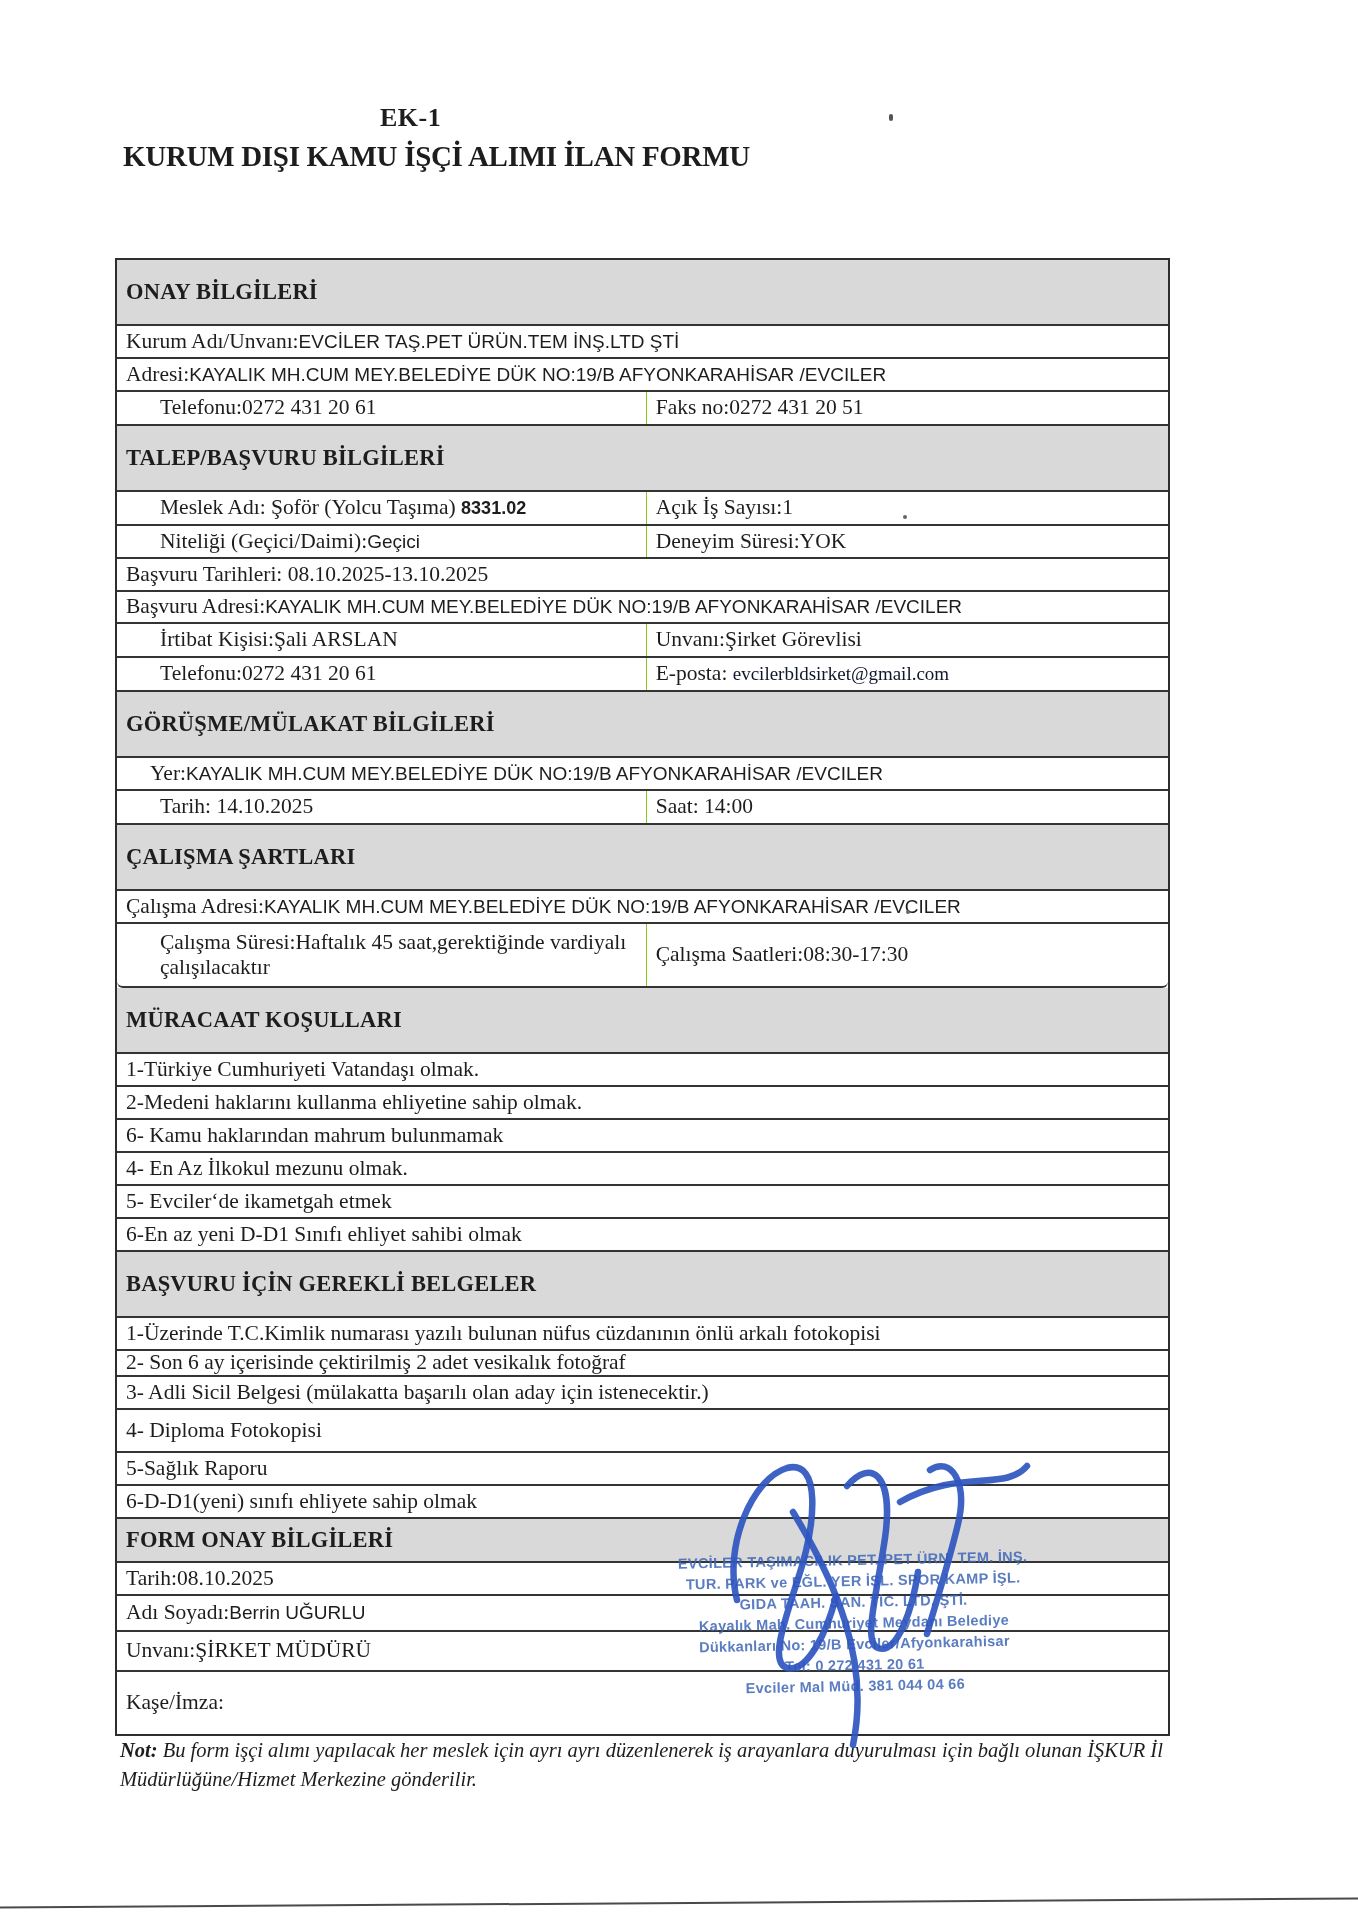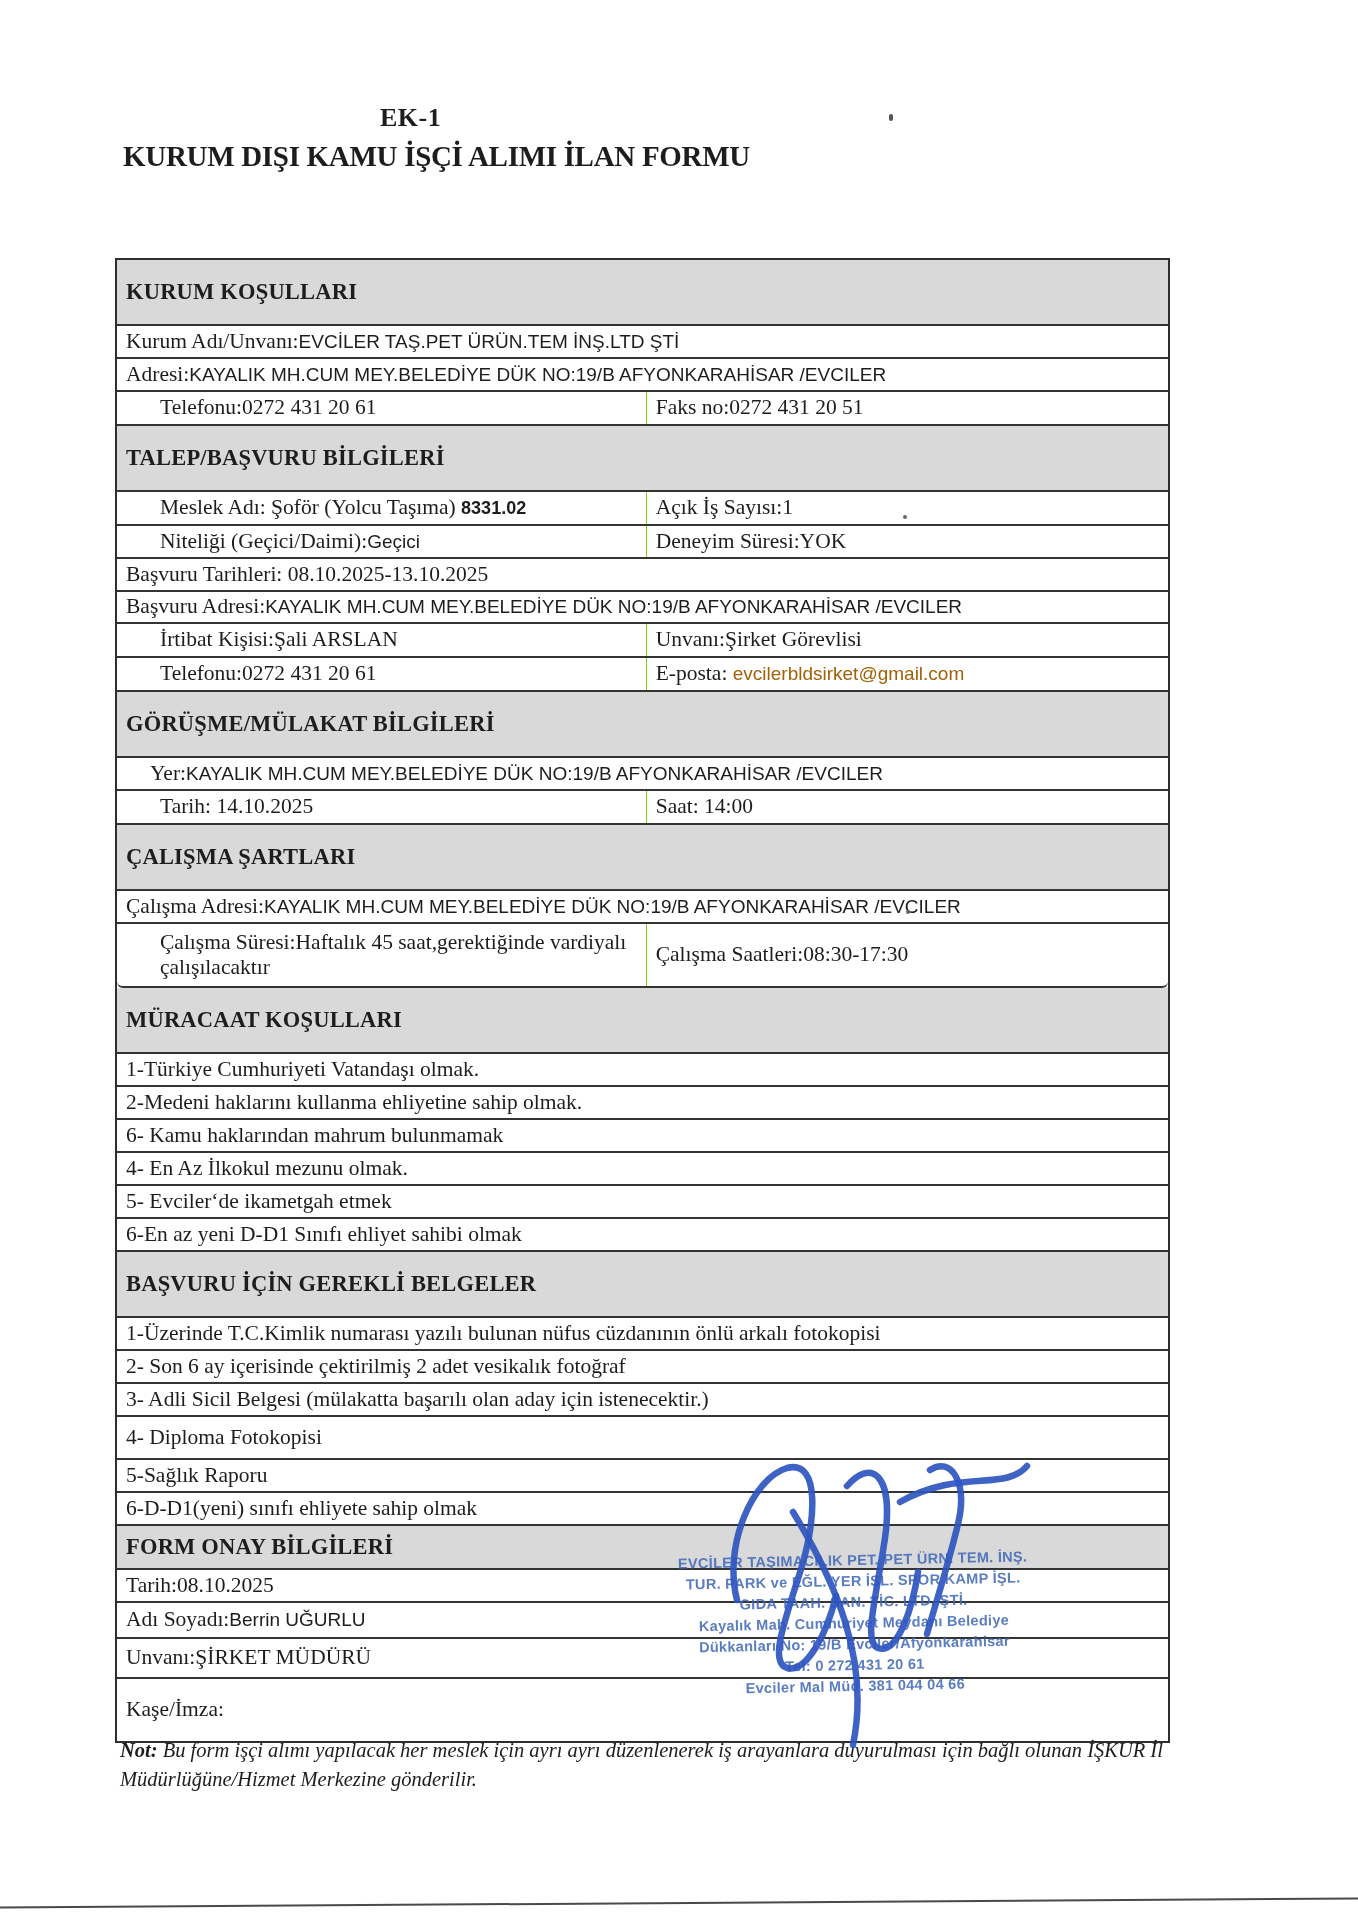--- a/index.html
+++ b/index.html
@@ -33,21 +33,21 @@
     display:flex; align-items:center; padding-left:9px; padding-right:4px;
     box-sizing:border-box;
   }
   .tcell.full {width:100%;}
   .tcell.first {width:50.4%; border-right:1px solid #84cc16;padding-left:43px;}
   .tcell.rest {flex:1;}
   .inner {line-height:1.18;}
   .seg-serif {font-size:21.5px;}
   .seg-sans {font-family:"Liberation Sans", sans-serif; font-size:19px;}
   .seg-sansbold {font-family:"Liberation Sans", sans-serif; font-size:18px; font-weight:bold;}
-  .seg-sansgray {font-family:Liberation Sans, sans-serif; font-size:19px; color:#a16207;}
+  .seg-sansgray {font-family:Liberation Serif, serif; font-size:19px; color:#0f172a;}
   .note {
     position:absolute; left:120px; top:1736px; width:1090px;
     font-style:italic; font-size:20.5px; line-height:1.42;
   }
   .note b {font-weight:bold;}
   .stamp {
     position:absolute; left:620px; top:1550px; width:468px; text-align:center;
     font-family:"Liberation Sans", sans-serif; font-weight:bold; font-size:14.5px;
     line-height:1.45; letter-spacing:0.3px; transform:rotate(-1.2deg);
     opacity:0.85; z-index:3; pointer-events:none;
@@ -71,21 +71,21 @@
 </head>
 <body>
 
 <div class="page">
 
   <div class="ek-label">EK-1</div>
   <div class="main-title">KURUM DIŞI KAMU İŞÇİ ALIMI İLAN FORMU</div>
 
   <div class="form-table">
       <div class="trow section" style="height: 66px;">
-        <span class="sect-text">KURUM KOŞULLARI</span>
+        <span class="sect-text">ONAY BİLGİLERİ</span>
       </div>
       <div class="trow" style="height: 33px;">
         <div class="tcell full">
           <div class="inner"><span class="seg-serif">Kurum Adı/Unvanı:</span><span class="seg-sans">EVCİLER TAŞ.PET ÜRÜN.TEM İNŞ.LTD ŞTİ</span></div>
         </div>
       </div>
       <div class="trow" style="height: 33px;">
         <div class="tcell full">
           <div class="inner"><span class="seg-serif">Adresi:</span><span class="seg-sans">KAYALIK MH.CUM MEY.BELEDİYE DÜK NO:19/B AFYONKARAHİSAR /EVCILER</span></div>
         </div>
@@ -209,21 +209,21 @@
         </div>
       </div>
       <div class="trow section" style="height: 66px;">
         <span class="sect-text">BAŞVURU İÇİN GEREKLİ BELGELER</span>
       </div>
       <div class="trow" style="height: 33px;">
         <div class="tcell full">
           <div class="inner"><span class="seg-serif">1-Üzerinde T.C.Kimlik numarası yazılı bulunan nüfus cüzdanının önlü arkalı fotokopisi</span></div>
         </div>
       </div>
-      <div class="trow" style="height: 33px; justify-content: center;">
+      <div class="trow" style="height: 26px; justify-content: center;">
         <div class="tcell full">
           <div class="inner"><span class="seg-serif">2- Son 6 ay içerisinde çektirilmiş 2 adet vesikalık fotoğraf</span></div>
         </div>
       </div>
       <div class="trow" style="height: 33px;">
         <div class="tcell full">
           <div class="inner"><span class="seg-serif">3- Adli Sicil Belgesi (mülakatta başarılı olan aday için istenecektir.)</span></div>
         </div>
       </div>
       <div class="trow" style="height: 43px;">

